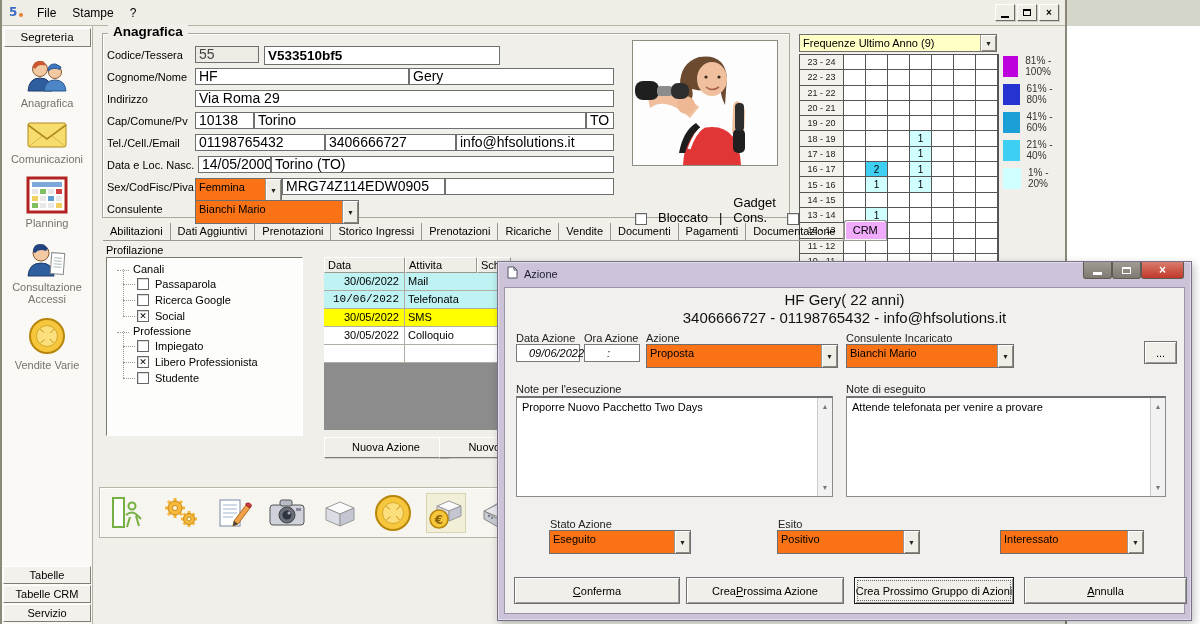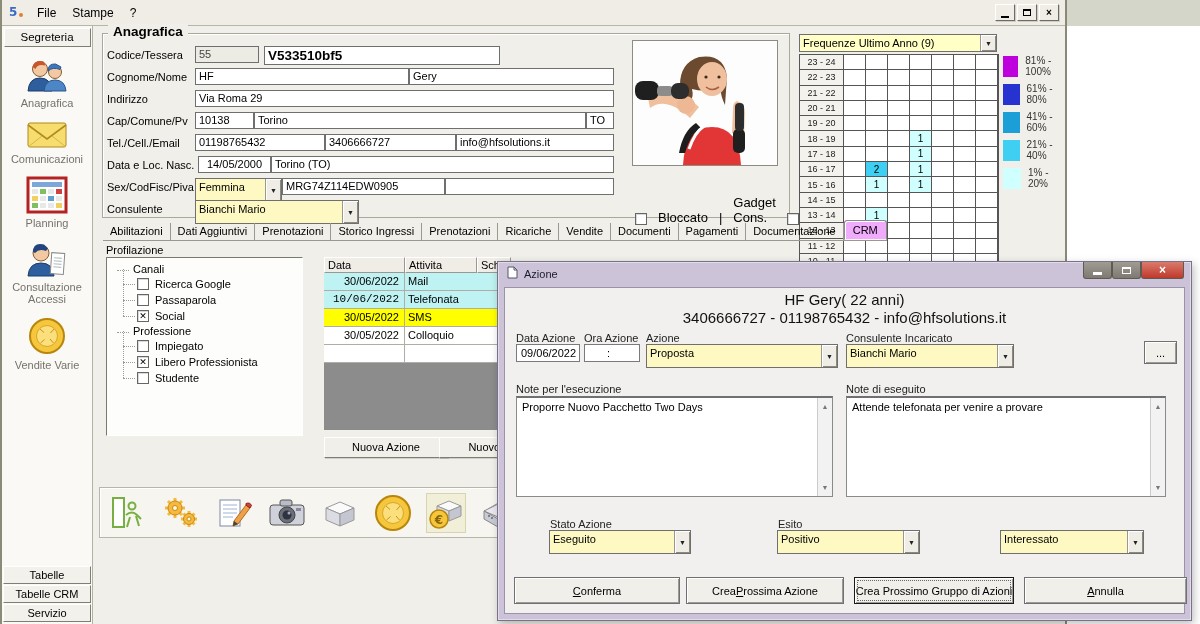--- a/index.html
+++ b/index.html
@@ -33,25 +33,25 @@
   .side-bbtn { height:18px; background:#f3f1eb; border:1px solid; border-color:#fff #807d73 #807d73 #fff;
     text-align:center; line-height:16px; font-size:11px; }
 
   
   #groupbox { position:absolute; left:100px; top:33px; width:688px; height:185px;
     border:1px solid #aba89b; box-shadow:inset 1px 1px 0 #fff; }
   #group-title { position:absolute; left:106px; top:24px; background:#f1efe9; padding:0 5px;
     font-size:13.5px; font-weight:bold; }
   .flabel { position:absolute; left:105px; font-size:11px; }
   .finput { position:absolute; height:17px; background:#fff; border:1px solid #6f6f6f;
-    padding:1px 3px; font-size:11px; line-height:13px; white-space:nowrap; overflow:hidden; }
+    padding:1px 3px; font-size:14px; line-height:13px; white-space:nowrap; overflow:hidden; }
   .finput.dis { background:#ecebe4; color:#444; }
   .finput.big { height:19px; font-size:13.5px; font-weight:bold; line-height:15px; }
   .finput.ctr { text-align:center; }
-  .combo { position:absolute; height:24px; background:#fef9c3; border:1px solid #6f6f6f; }
+  .combo { position:absolute; height:24px; background:#f97316; border:1px solid #6f6f6f; }
   .combo .cb-txt { position:absolute; left:3px; top:2px; right:17px; font-size:11px; white-space:nowrap; overflow:hidden; }
   .combo .cb-btn { position:absolute; right:0; top:0; bottom:0; width:16px; background:#efede6;
     border-left:1px solid #9a9890; box-shadow:inset 1px 1px 0 #fff, inset -1px -1px 0 #8c897d;
     display:flex; align-items:center; justify-content:center; font-size:7px; color:#222; }
   #photo { position:absolute; left:630px; top:40px; width:146px; height:126px; background:#fdfdfd;
     border:1px solid #8e8c80; }
   #flags { position:absolute; left:633px; top:195px; width:146px; display:flex; align-items:flex-end; gap:11px; font-size:13px; }
   .checkbox { width:12px; height:12px; background:#fff; border:1px solid #666;
     box-shadow:inset 1px 1px 0 #00000025; display:inline-flex; align-items:center; justify-content:center;
     font-size:9px; line-height:9px; flex:0 0 auto; }
@@ -120,21 +120,21 @@
     border:1px solid #5f5a52; border-top:none; border-radius:0 0 3px 3px; color:#fff; }
   .dwbtn.mn, .dwbtn.mx { width:29px; background:linear-gradient(#a09b93,#7e7a72); }
   .dwbtn.cl { width:43px; background:linear-gradient(#d97b6c,#c0392b); font-size:12px; font-weight:bold; }
   .dwbtn .bar { width:9px; height:3px; background:#fff; margin-top:6px; }
   .dwbtn .sq { width:9px; height:7px; border:1px solid #fff; border-top-width:2px; }
   #dlg-client { position:absolute; left:6px; top:25px; right:6px; bottom:6px; background:#f1f0ee;
     border:1px solid #9b93a8; }
   .dlg-center { position:absolute; left:0; right:0; text-align:center; font-size:15px; color:#111; }
   .dlabel { position:absolute; font-size:11px; color:#222; }
   .dinput { position:absolute; height:18px; background:#fff; border:1px solid #7a7a7a;
-    font-size:11px; padding:2px 4px; }
+    font-size:11px; padding:2px 12px;font-style:italic; }
   .dtext { position:absolute; background:#fff; border:1px solid #8a8a8a; border-top:2px solid #707070;
     font-size:11px; padding:3px 18px 3px 5px; line-height:13px; }
   .dscroll { position:absolute; top:0; bottom:0; right:0; width:15px; background:#f2f2f2;
     border-left:1px solid #ccc; }
   .dscroll .up { position:absolute; top:2px; left:0; right:0; text-align:center; font-size:7px; color:#777; }
   .dscroll .dn { position:absolute; bottom:2px; left:0; right:0; text-align:center; font-size:7px; color:#777; }
   .dbtn { position:absolute; height:27px; background:#f0efea; border:1px solid #707070;
     box-shadow:inset 1px 1px 0 #ffffff, inset -1px -1px 0 #9a9a9a;
     display:flex; align-items:center; justify-content:center; font-size:11px; cursor:pointer; }
   .dbtn.default { border:1px solid #1a1a1a; outline:1px dotted #666; outline-offset:-4px; }
@@ -438,25 +438,25 @@
         <div class="tab">Pagamenti</div>
         <div class="tab">Documentazione</div>
         <div class="tab active">CRM</div>
       </div>
 
     <div id="prof-title">Profilazione</div>
     <div id="tree">
         <div class="tree-group">Canali</div>
         <div class="tree-child">
           <span class="checkbox"></span>
-          <span>Ricerca Google</span>
+          <span>Passaparola</span>
         </div>
         <div class="tree-child">
           <span class="checkbox"></span>
-          <span>Passaparola</span>
+          <span>Ricerca Google</span>
         </div>
         <div class="tree-child">
           <span class="checkbox">✕</span>
           <span>Social</span>
         </div>
         <div class="tree-group">Professione</div>
         <div class="tree-child">
           <span class="checkbox"></span>
           <span>Impiegato</span>
         </div>

